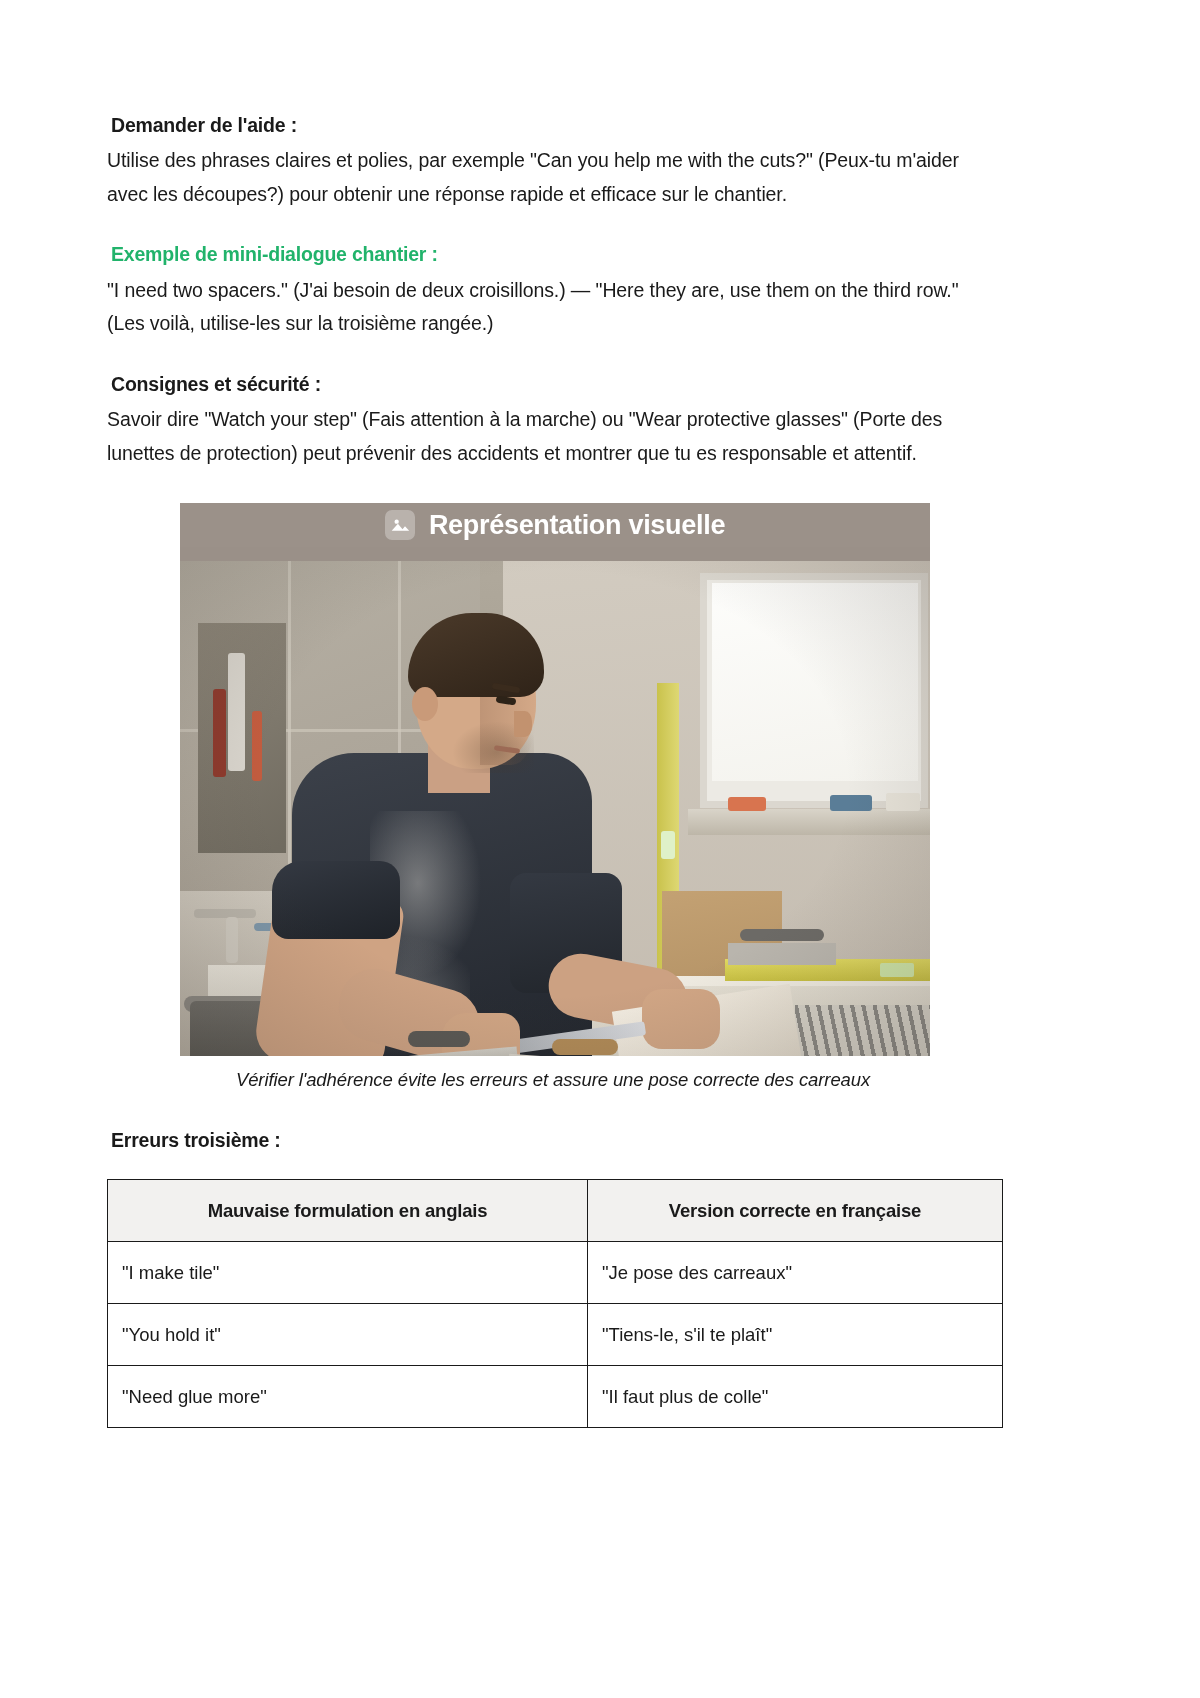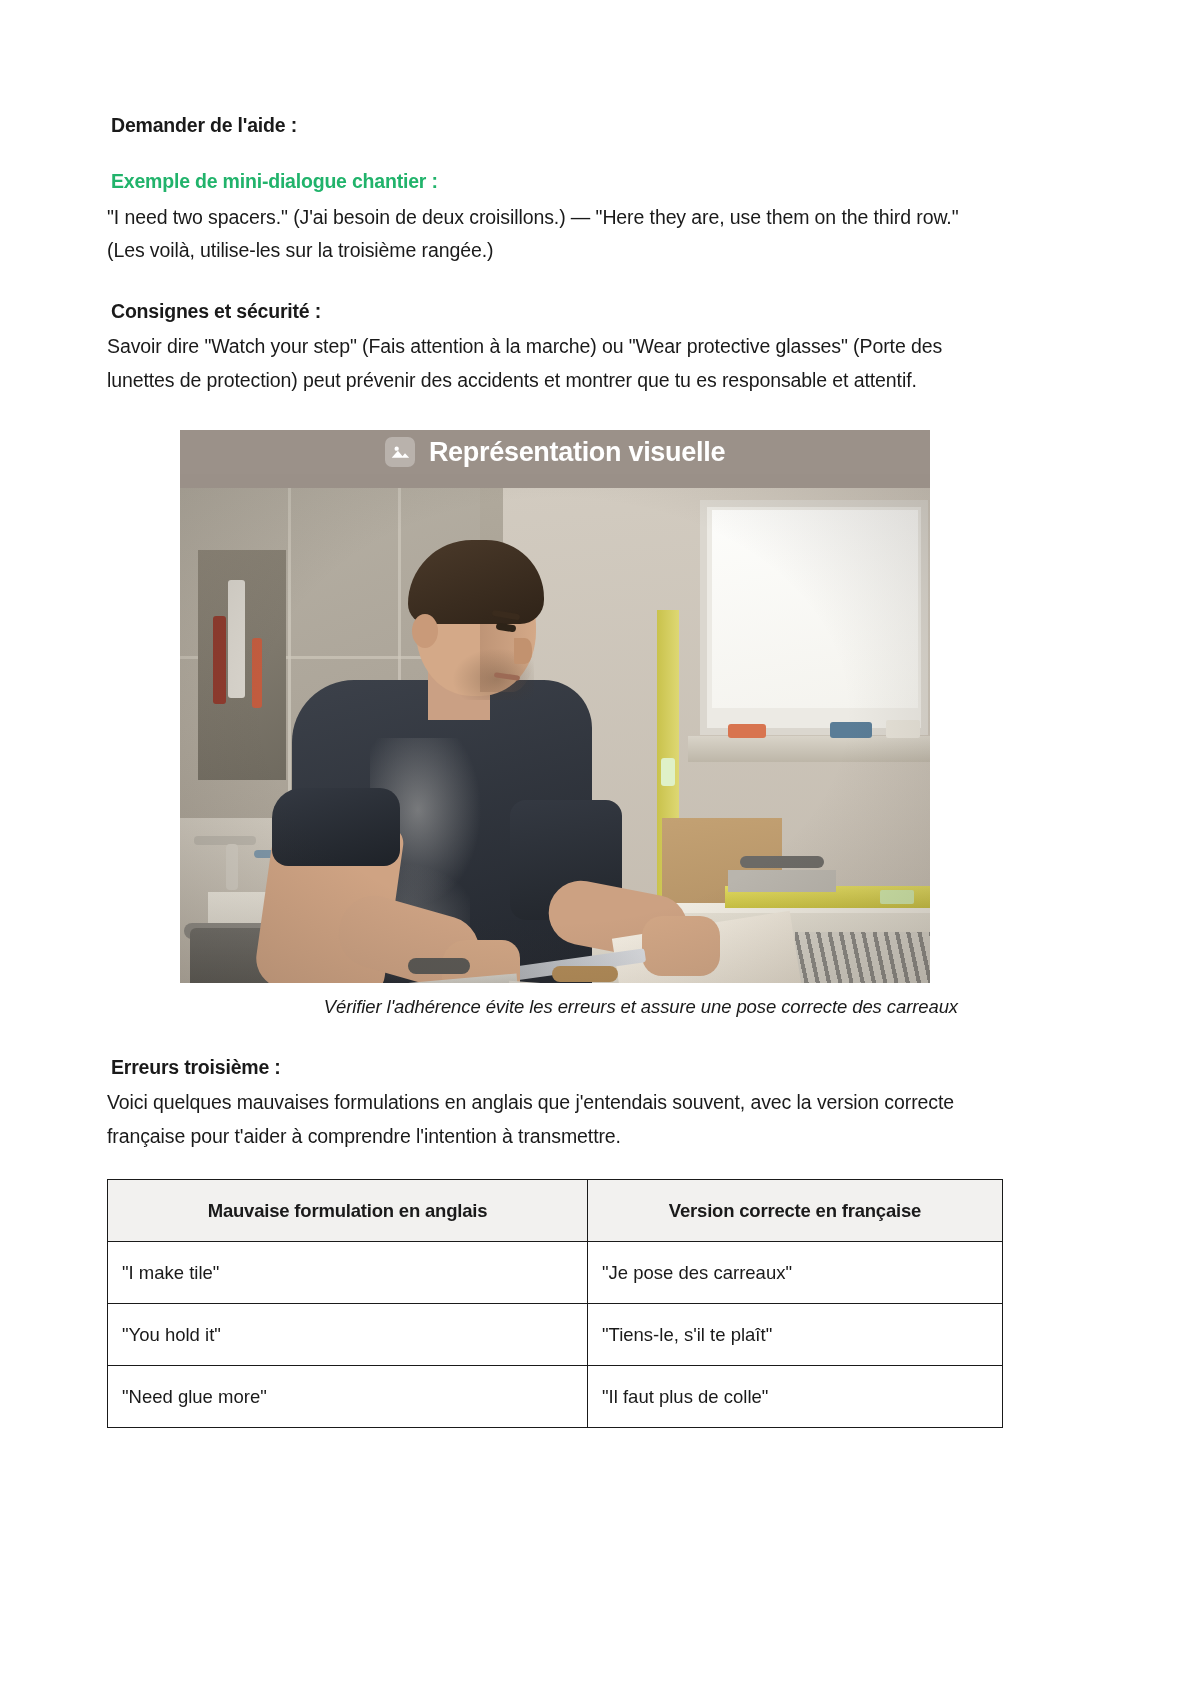--- a/index.html
+++ b/index.html
@@ -83,21 +83,21 @@
     left: 0; top: 58px;
     width: 750px;
     height: 495px;
     overflow: hidden;
     background: #b9b2a8;
   }
   .caption {
     font-size: 18.5px;
     font-style: italic;
     margin: 13px 0 0 0;
-    text-align: right;
+    text-align: center;
     letter-spacing: -0.1px;
     width: 810px;
     margin-left: -32px;
   }
   
   table.mistakes {
     border-collapse: collapse;
     width: 895px;
     margin-top: 22px;
     table-layout: fixed;
@@ -189,20 +189,21 @@
   .pipe3       { left:74px; top:362px;width:34px;height:8px;background:#7d96a8;border-radius:4px;}
   .tile-lean   { left:28px; top:404px;width:70px;height:84px;background:linear-gradient(160deg,#ebe7dd,#cdc8bd);}
 </style>
 </head>
 <body>
 
 <div class="page">
 
   <div class="section">
     <h3 class="heading">Demander de l'aide :</h3>
+    <p class="body">Utilise des phrases claires et polies, par exemple "Can you help me with the cuts?" (Peux-tu m'aider avec les découpes?) pour obtenir une réponse rapide et efficace sur le chantier.</p>
   </div>
 
   <div class="section" style="margin-top:30px;">
     <h3 class="heading green">Exemple de mini-dialogue chantier :</h3>
     <p class="body">"I need two spacers." (J'ai besoin de deux croisillons.) — "Here they are, use them on the third row." (Les voilà, utilise-les sur la troisième rangée.)</p>
   </div>
 
   <div class="section" style="margin-top:30px;">
     <h3 class="heading">Consignes et sécurité :</h3>
     <p class="body">Savoir dire "Watch your step" (Fais attention à la marche) ou "Wear protective glasses" (Porte des lunettes de protection) peut prévenir des accidents et montrer que tu es responsable et attentif.</p>
@@ -287,21 +288,20 @@
         <div class="ph trowel-r-h"></div>
         <div class="ph ph-vignette"></div>
       </div>
     </div>
 
     <p class="caption">Vérifier l'adhérence évite les erreurs et assure une pose correcte des carreaux</p>
   </div>
 
   <div class="section" style="margin-top:36px;">
     <h3 class="heading">Erreurs troisième :</h3>
-    <p class="body">Voici quelques mauvaises formulations en anglais que j'entendais souvent, avec la version correcte française pour t'aider à comprendre l'intention à transmettre.</p>
   </div>
 
   <table class="mistakes">
     <colgroup>
         <col class="c1">
         <col class="c2">
       </colgroup>
     <thead>
       <tr>
         <th>Mauvaise formulation en anglais</th>

